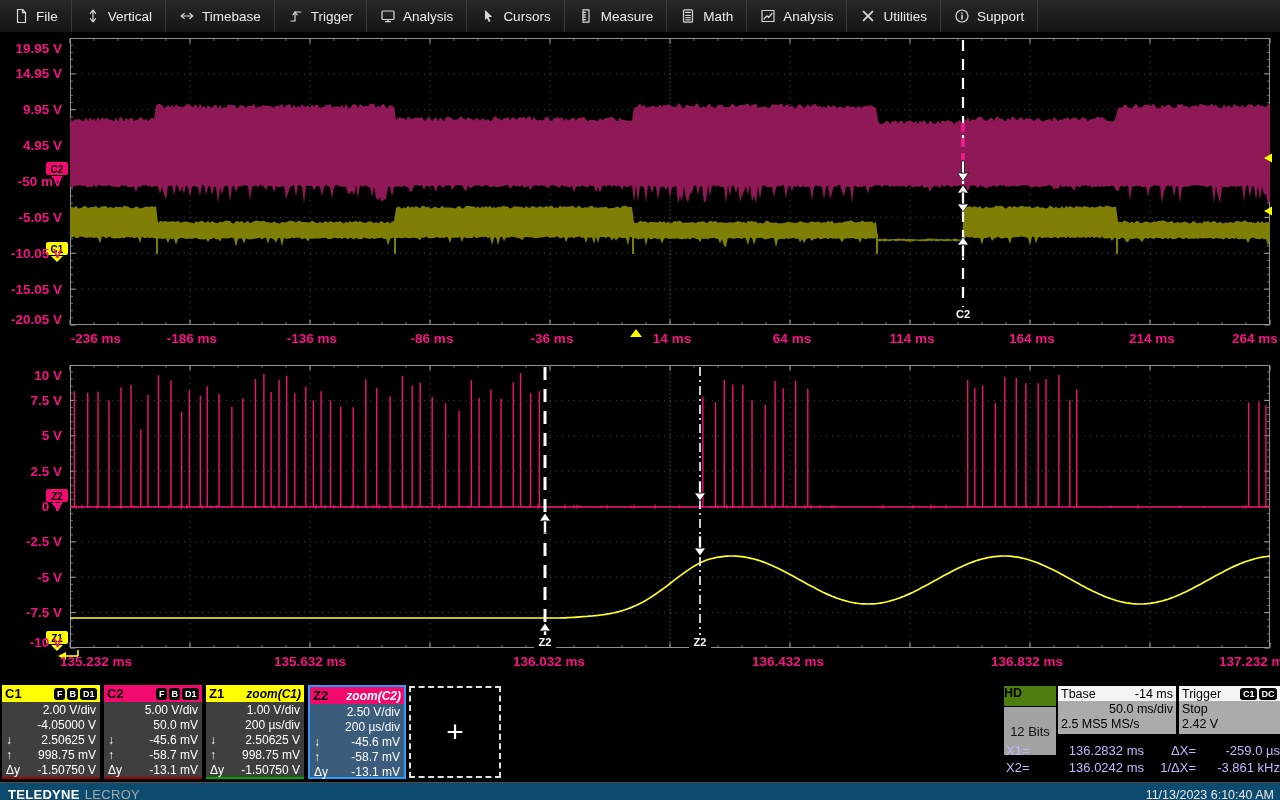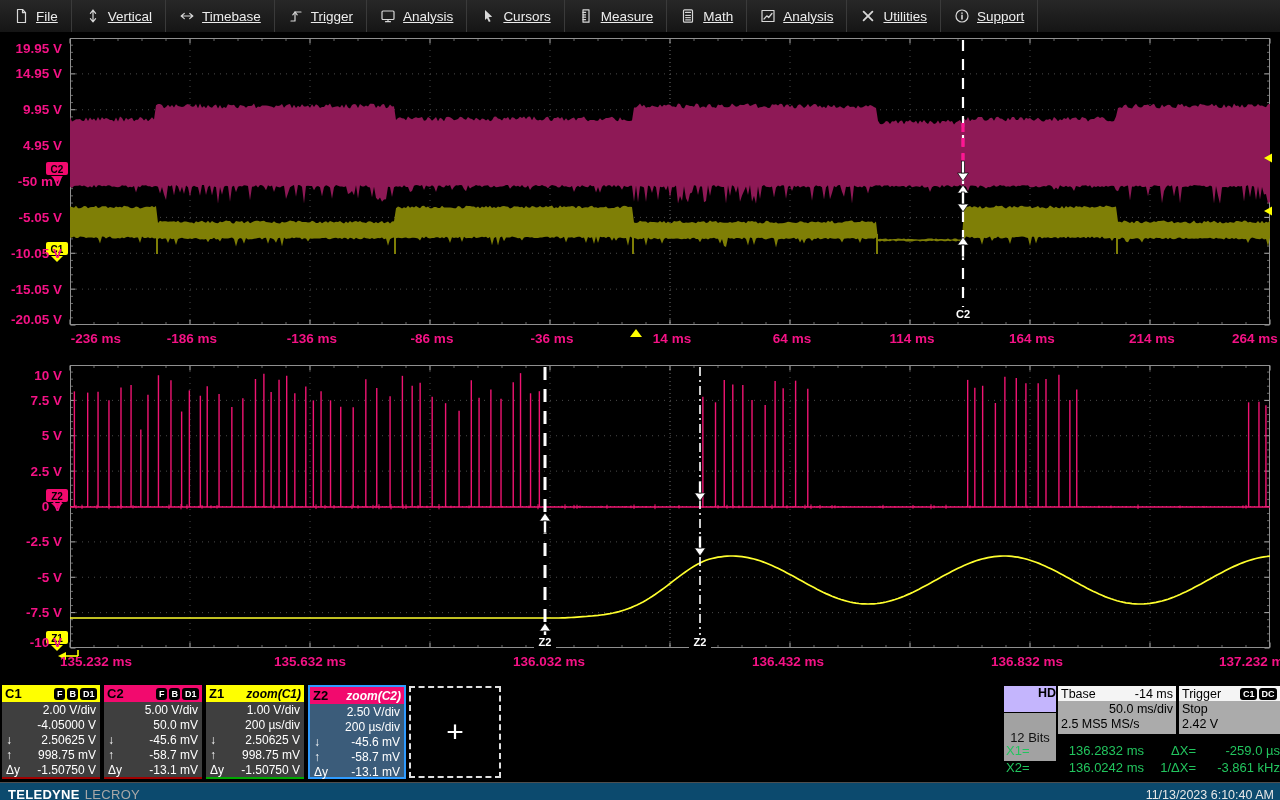--- a/index.html
+++ b/index.html
@@ -1,53 +1,53 @@
 <!DOCTYPE html>
 <html><head>
 <meta charset="utf-8">
 <style>
   html,body{margin:0;padding:0;width:1280px;height:800px;background:#000;overflow:hidden;
     font-family:"Liberation Sans",sans-serif;-webkit-font-smoothing:antialiased;}
   
   .menubar{position:absolute;top:0;left:0;width:1280px;height:32px;
     background:linear-gradient(#272727,#151515);display:flex;align-items:stretch;border-bottom:1px solid #000;}
   .menu-item{display:flex;align-items:center;gap:7px;padding:0 13px;color:#ececec;font-size:13.5px;
-    border-right:1px solid #3a3a3a;cursor:default;white-space:nowrap;text-decoration:underline;}
+    border-right:1px solid #3a3a3a;cursor:default;white-space:nowrap;}
   .menu-item svg{display:block;}
   
   .plot{position:absolute;left:0;width:1280px;}
   #top-plot{top:38px;height:315px;}
   #bottom-plot{top:365px;height:315px;}
   
   .desc-box{position:absolute;top:685px;width:98px;height:94px;background:#3f3f3f;box-sizing:border-box;}
   .desc-header{height:17px;display:flex;align-items:center;padding:0 3px;font-size:13px;font-weight:bold;}
   .desc-badges{margin-left:auto;display:flex;}
   .hbadge{background:#000;color:#fff;font-size:9px;font-weight:bold;border-radius:3px;padding:0 2.5px;
     height:12px;line-height:12px;margin-left:2px;}
   .desc-subtitle{margin-left:auto;font-size:12px;font-weight:bold;font-style:italic;}
   .desc-line{display:flex;align-items:center;padding:0 4px;font-size:12px;color:#fff;height:15px;}
   .desc-prefix{width:20px;}
   .desc-val{margin-left:auto;white-space:nowrap;}
   
   .add-box{position:absolute;left:409px;top:686px;width:88px;height:88px;border:2px dashed #e0e0e0;
     display:flex;align-items:center;justify-content:center;color:#fff;font-size:30px;font-weight:300;}
   
   .hd-box{position:absolute;left:1004px;top:686px;width:52px;}
-  .hd-header{height:26px;background:#c4b5fd;color:#000;font-weight:bold;font-size:12.5px;text-align:right;line-height:15px;}
+  .hd-header{height:20px;background:#4d7c0f;color:#000;font-weight:bold;font-size:12.5px;text-align:left;line-height:15px;}
   .hd-body{margin-top:1px;height:48px;background:#a2a2a2;color:#111;font-size:13px;display:flex;align-items:center;justify-content:center;}
   .tbase-box{position:absolute;left:1058px;top:686px;width:118px;}
   .white-header{height:15px;background:#f4f4f4;color:#000;font-size:12.5px;display:flex;align-items:center;padding:0 3px;}
   .white-header .hv{margin-left:auto;}
   .tbase-body{background:#ababab;color:#000;font-size:12.5px;padding:1px 3px;height:31px;}
   .tb1{text-align:right;line-height:15px;}
   .tb2{display:flex;justify-content:flex-start;line-height:15px;}
   .trigger-box{position:absolute;left:1179px;top:686px;width:101px;}
   .trig-body{background:#ababab;color:#000;font-size:12.5px;padding:1px 3px;height:31px;}
   .trow{display:flex;justify-content:center;line-height:15px;flex-direction:column;}
-  .cursor-readout{position:absolute;left:1002px;top:742px;width:278px;color:#22c55e;font-size:13px;
+  .cursor-readout{position:absolute;left:1002px;top:742px;width:278px;color:#c4b5fd;font-size:13px;
     display:grid;grid-template-columns:36px 106px 52px 84px;line-height:17px;}
   .cr-label{text-align:left;padding-left:4px;}
   .cr-val{text-align:right;}
   
   .statusbar{position:absolute;left:0;top:782px;width:1280px;height:24px;background:#0c4a6e;
     border-top:1px solid #4f4f4f;display:flex;align-items:center;box-sizing:border-box;}
   .brand-bold{font-weight:800;font-size:13px;color:#fff;padding-left:8px;letter-spacing:.3px;}
   .brand-light{font-size:13px;color:#a8a8a8;margin-left:5px;letter-spacing:.3px;}
   .datetime{margin-left:auto;padding-right:6px;color:#e8e8e8;font-size:12.5px;}
 </style>

